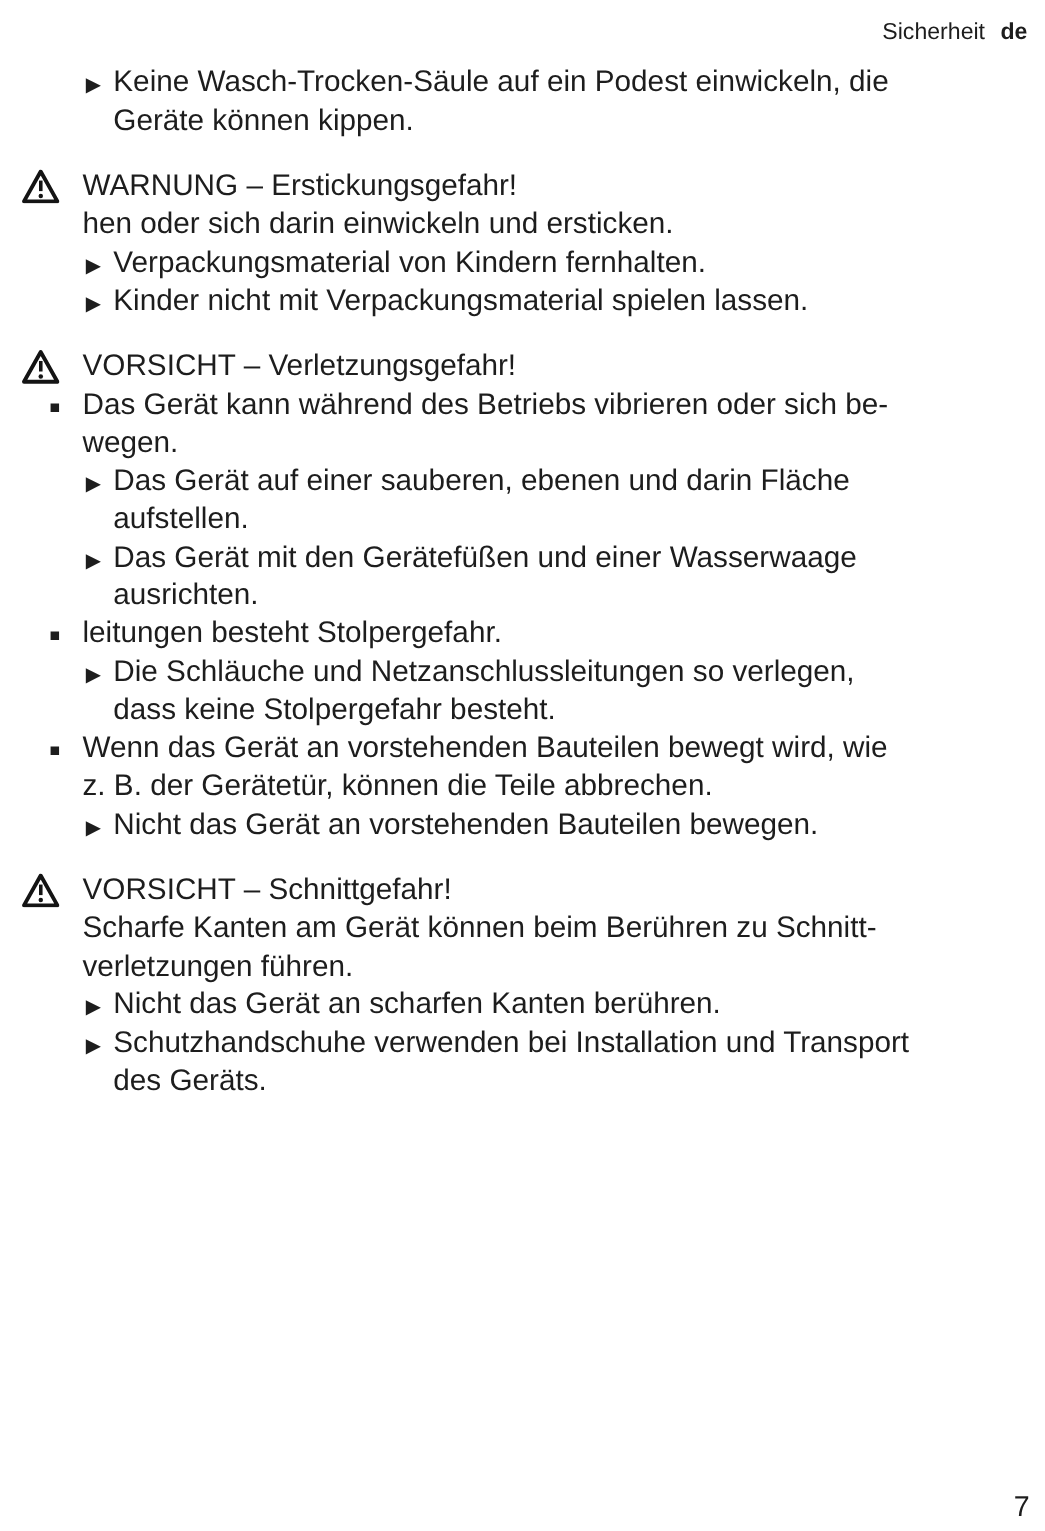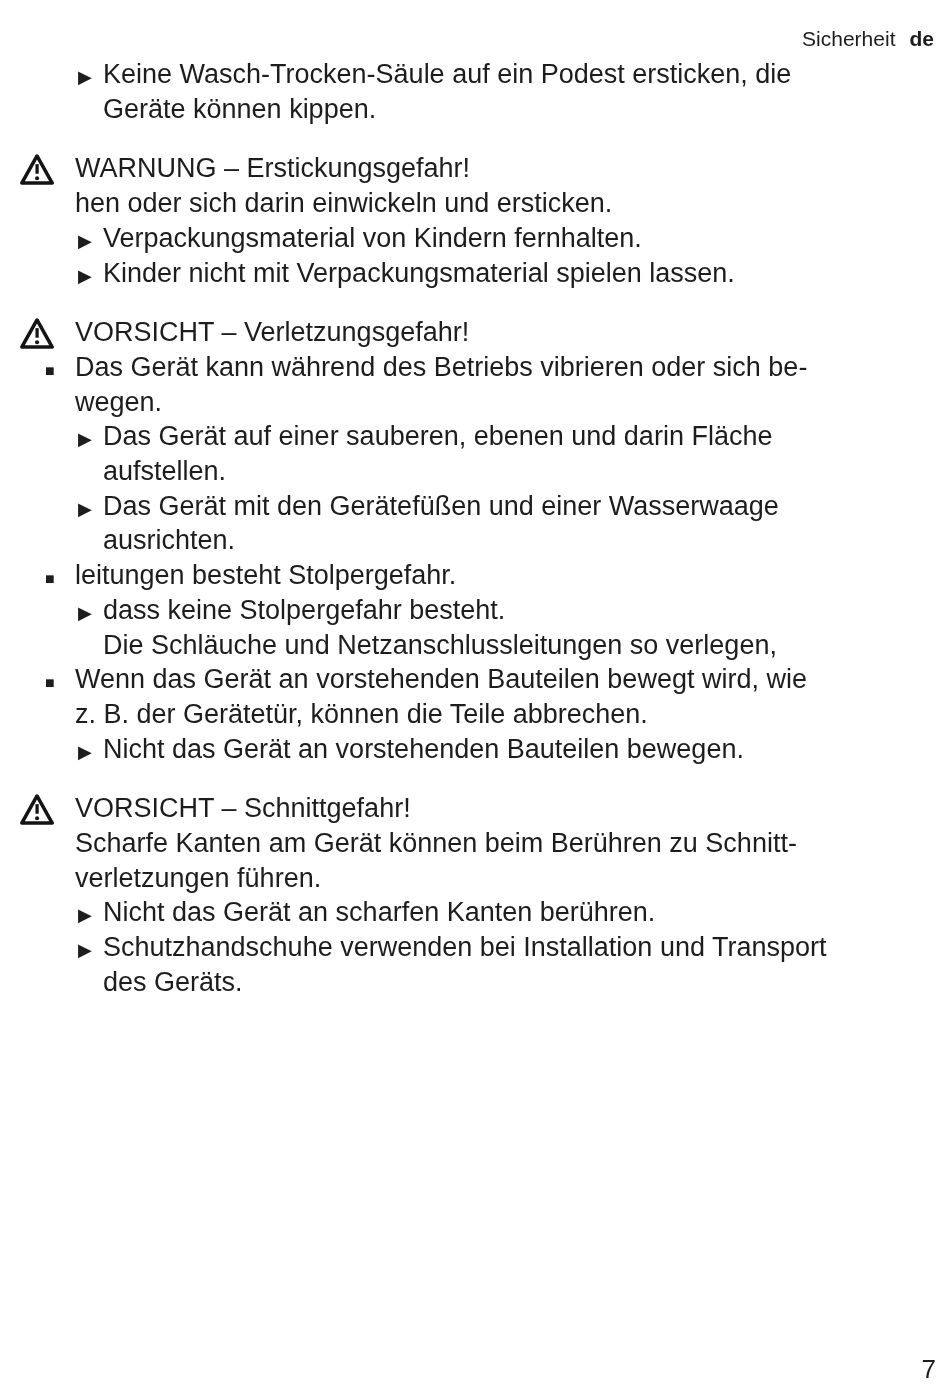--- a/index.html
+++ b/index.html
@@ -5,21 +5,21 @@
   html,body{margin:0;padding:0;background:#ffffff;}
   .page{
     position:relative;
     width:950px;height:1392px;
     background:#ffffff;
     color:#1d1d1d;
     font-family:"Liberation Sans", sans-serif;
     overflow:hidden;
   }
   .header{
-    position:absolute;top:27px;right:16px;
+    position:absolute;top:17px;right:16px;
     font-size:21px;
   }
   .header .lang{font-weight:bold;margin-left:14px;}
   .content{
     position:absolute;top:57px;left:0;width:100%;
     font-size:27px;line-height:34.7px;
   }
   .line{white-space:nowrap;}
   .title{margin-left:75px;font-weight:normal;white-space:nowrap;}
   .body-line{margin-left:75px;}
@@ -42,21 +42,21 @@
 
   <div class="header">
     <span>Sicherheit</span><span class="lang">de</span>
   </div>
 
   <div class="content">
 
     <div class="action intro">
       <span class="abullet">▶</span>
       <div class="atext">
-        <div class="line">Keine Wasch-Trocken-Säule auf ein Podest ersticken, die</div>
+        <div class="line">Keine Wasch-Trocken-Säule auf ein Podest einwickeln, die</div>
         <div class="line">Geräte können kippen.</div>
       </div>
     </div>
 
     <div class="section">
       <span class="hazard-icon">
         <svg width="34" height="31" viewBox="0 0 24 22" aria-hidden="true">
           <path d="M12 1.4 L22.8 20.6 L1.2 20.6 Z" fill="none" stroke="#141414" stroke-width="2.5" stroke-linejoin="round"></path>
           <rect x="10.9" y="7.2" width="2.3" height="6.8" fill="#141414"></rect>
           <circle cx="12.05" cy="17.2" r="1.45" fill="#141414"></circle>
@@ -112,22 +112,22 @@
 
       <div class="item">
         <span class="sbullet">■</span>
         <div class="itext">
           <div class="line">leitungen besteht Stolpergefahr.</div>
         </div>
       </div>
       <div class="action">
         <span class="abullet">▶</span>
         <div class="atext">
+          <div class="line">Die Schläuche und Netzanschlussleitungen so verlegen,</div>
           <div class="line">dass keine Stolpergefahr besteht.</div>
-          <div class="line">Die Schläuche und Netzanschlussleitungen so verlegen,</div>
         </div>
       </div>
 
       <div class="item">
         <span class="sbullet">■</span>
         <div class="itext">
           <div class="line">Wenn das Gerät an vorstehenden Bauteilen bewegt wird, wie</div>
           <div class="line">z. B. der Gerätetür, können die Teile abbrechen.</div>
         </div>
       </div>

